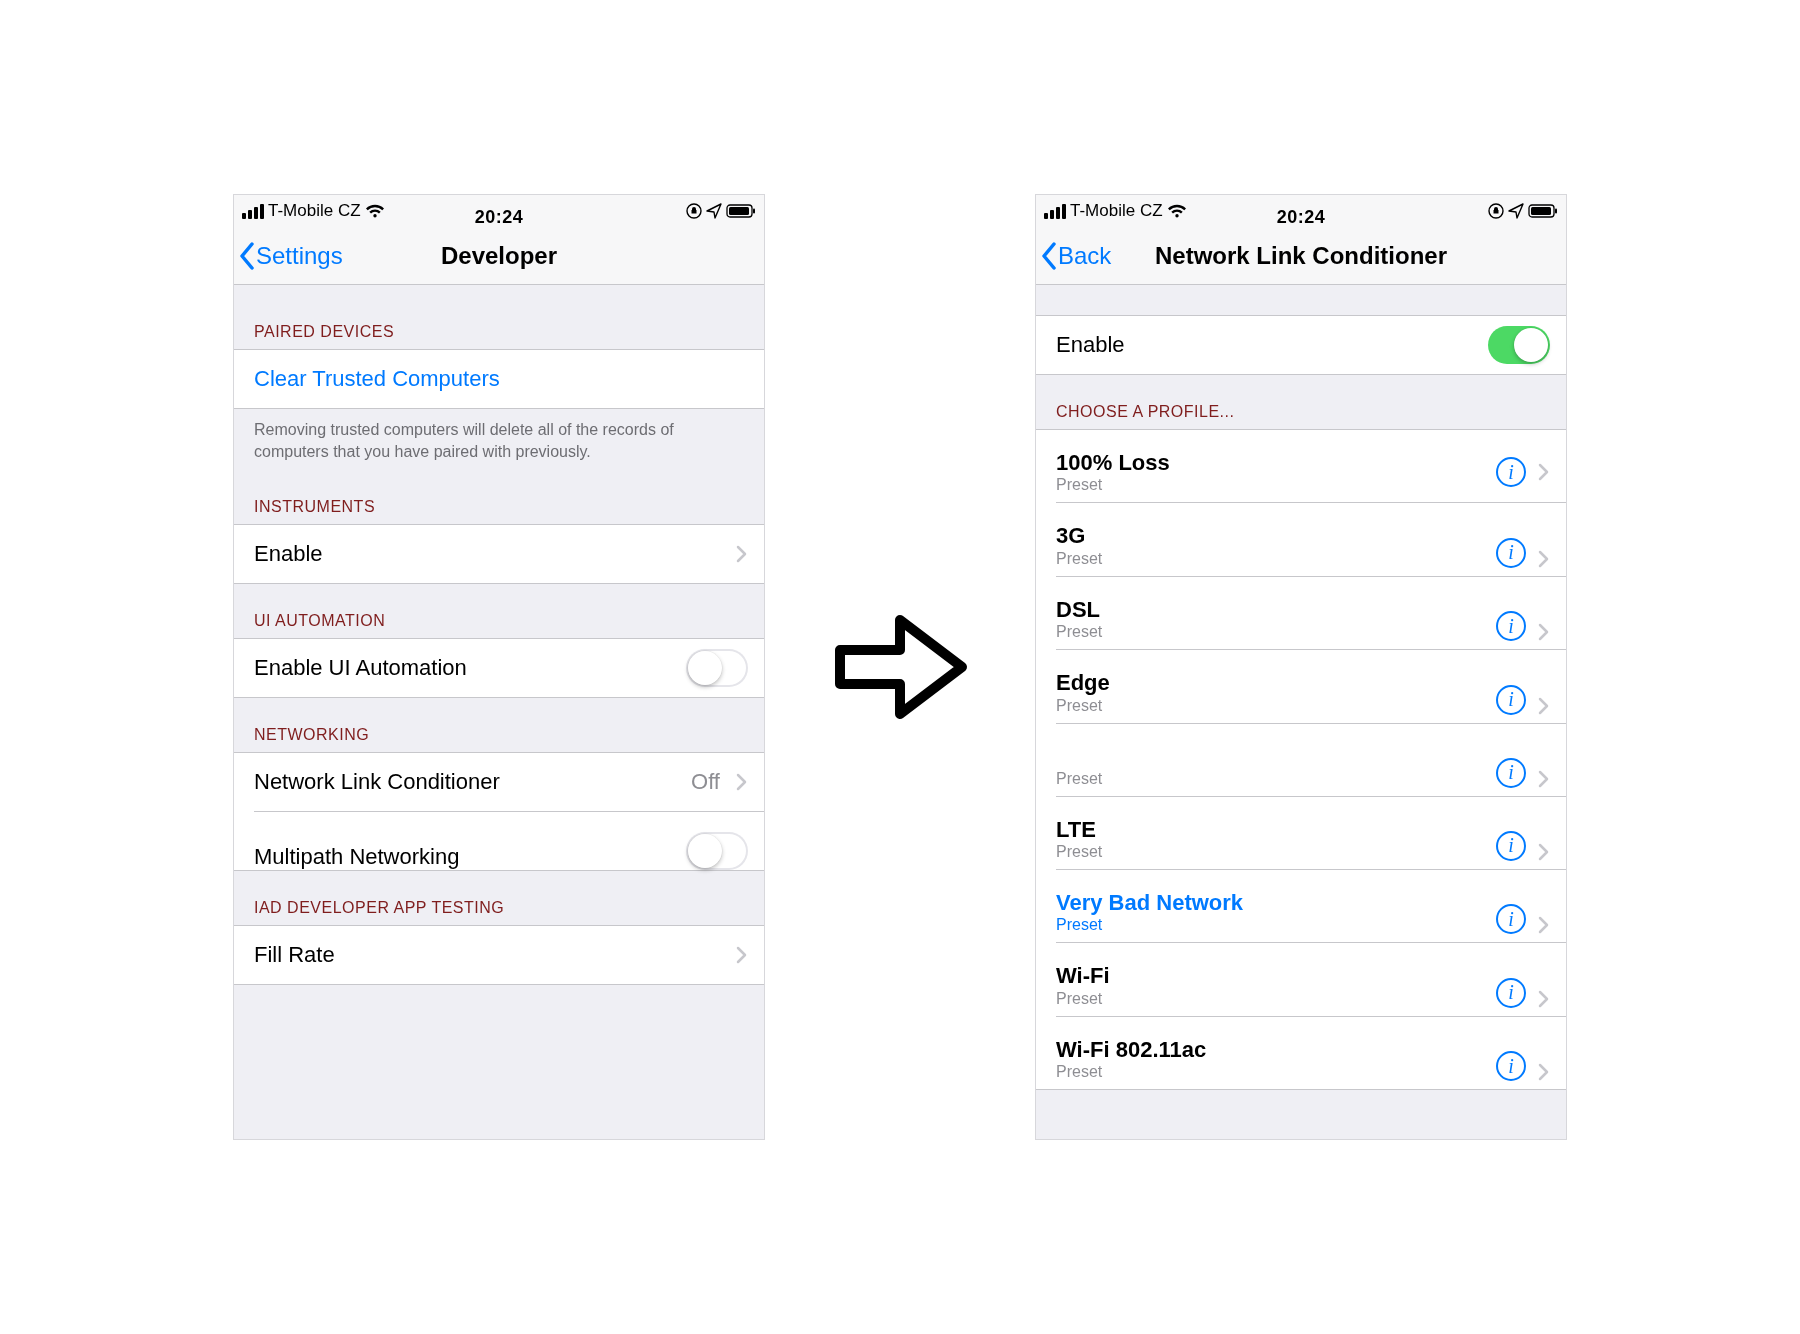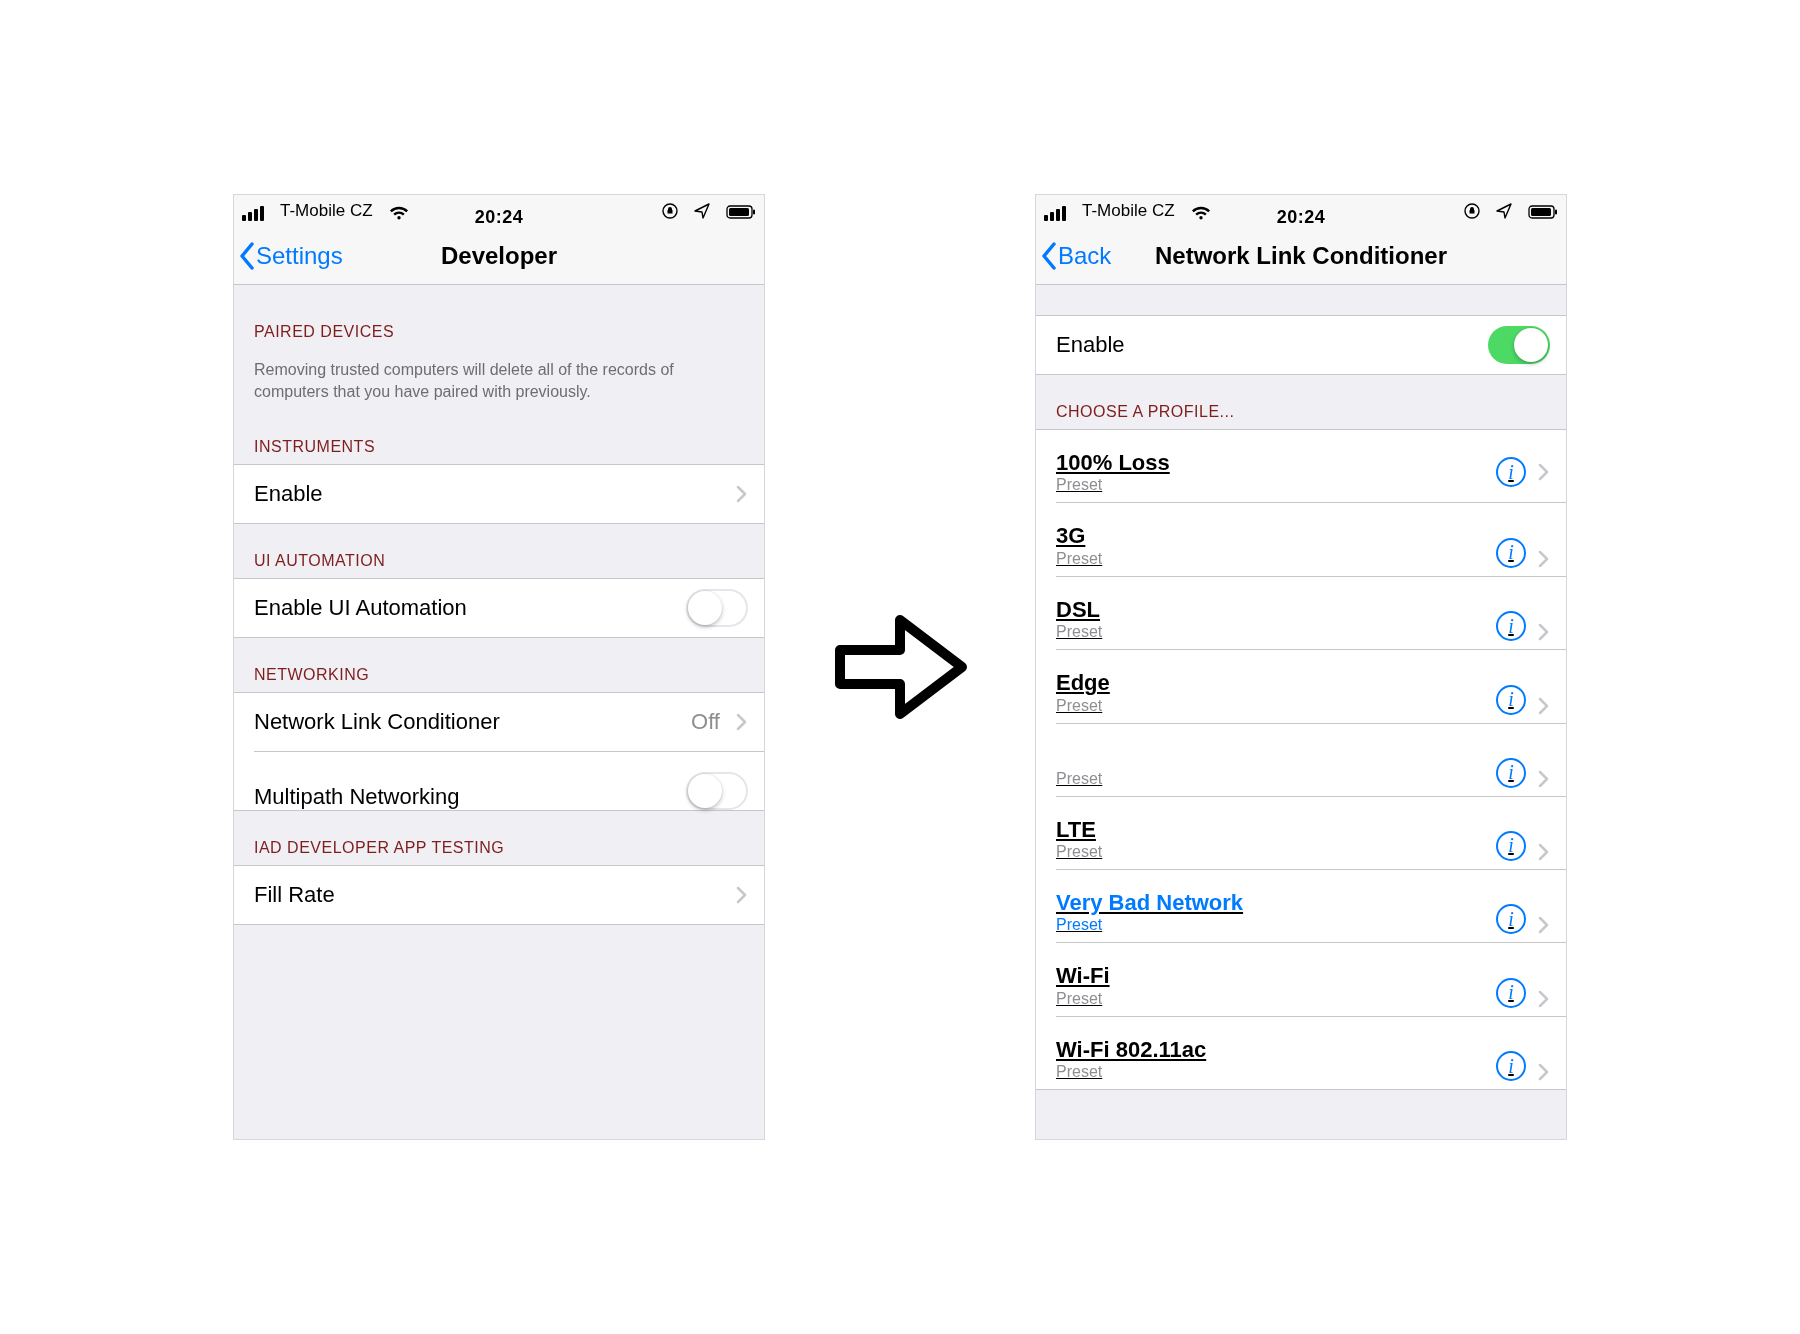--- a/index.html
+++ b/index.html
@@ -1,20 +1,20 @@
 <!DOCTYPE html>
 <html><head>
 <meta charset="utf-8">
 <style>
   * { margin:0; padding:0; box-sizing:border-box; font-family:-apple-system,"Helvetica Neue",Helvetica,Arial,sans-serif; -webkit-font-smoothing:antialiased; }
   body { background:#fff; width:1800px; height:1334px; display:flex; align-items:center; justify-content:center; gap:60px; }
   .phone { width:532px; height:946px; background:#efeff4; overflow:hidden; border:1px solid #d7d7db; position:relative; }
   
   .status-bar { height:32px; width:100%; display:flex; align-items:center; justify-content:space-between; font-size:18px; font-weight:600; color:#000; padding:0 8px; background:#f7f7f8; }
-  .status-left, .status-right { display:flex; align-items:flex-end; gap:16px; }
+  .status-left, .status-right { display:flex; align-items:center; gap:4px; }
   .carrier { font-size:17px; font-weight:500; }
   .time { position:absolute; left:0; right:0; top:12px; text-align:center; font-size:18px; font-weight:700; letter-spacing:0.5px; pointer-events:none;}
   
   .nav-bar { height:58px; width:100%; background:#f7f7f8; display:flex; align-items:center; border-bottom:1px solid #c7c7cb; position:relative; }
   .back-btn { display:flex; align-items:center; color:#007aff; font-size:24px; padding-left:4px; cursor:pointer; }
   .back-chevron svg { display:block; }
   .nav-title { position:absolute; left:0; right:0; text-align:center; font-size:24px; font-weight:700; color:#000; pointer-events:none; }
   
   .content { height:calc(100% - 90px); overflow:hidden; }
   .group-header { font-size:16px; color:#7f1d1d; padding:28px 20px 8px; letter-spacing:0.5px; text-transform:uppercase; }
@@ -29,21 +29,21 @@
   .cell-label.link { color:#007aff; }
   .cell-detail { font-size:22px; color:#8e8e93; margin-right:16px; }
   .chevron { color:#c7c7cc; }
   .chevron svg { display:block; }
   
   .switch { width:62px; height:38px; border-radius:20px; position:relative; background:#fff; box-shadow:inset 0 0 0 2px #e5e5ea; }
   .switch.on { background:#4cd964; box-shadow:none; }
   .switch .knob { width:34px; height:34px; border-radius:50%; background:#fff; position:absolute; top:2px; left:2px; box-shadow:0 2px 4px rgba(0,0,0,0.25), 0 0 0 0.5px rgba(0,0,0,0.05); }
   .switch.on .knob { left:auto; right:2px; }
   
-  .cell-inner.two-line { min-height:72px; padding-top:20px; padding-bottom:8px;text-decoration:underline; }
+  .cell-inner.two-line { min-height:72px; padding-top:20px; padding-bottom:8px; }
   .two-line .text-col { flex:1; display:flex; flex-direction:column; }
   .two-line .title { font-size:22px; font-weight:700; color:#000; line-height:1.2; }
   .two-line .subtitle { font-size:16px; color:#8e8e93; }
   .two-line.selected .title, .two-line.selected .subtitle { color:#007aff; }
   .info-btn { width:30px; height:30px; border:2px solid #007aff; border-radius:50%; display:flex; align-items:center; justify-content:center; color:#007aff; font-family:Georgia,serif; font-style:italic; font-size:20px; margin-right:12px; cursor:pointer; }
   
   .arrow-between { width:150px; height:150px; display:flex; align-items:center; justify-content:center; }
   
   .bars { display:flex; align-items:flex-end; gap:2px; }
   .bars span { width:4px; background:#000; border-radius:1px; }
@@ -99,20 +99,27 @@
             <polyline points="14,3 4,15 14,27" fill="none" stroke="#007aff" stroke-width="3.5" stroke-linecap="round" stroke-linejoin="round"></polyline>
           </svg>
       </span>
       <span>Settings</span>
     </div>
     <div class="nav-title">Developer</div>
   </div>
 
   <div class="content">
     <div class="group-header first">PAIRED DEVICES</div>
+    <div class="cells">
+      <div class="cell">
+        <div class="cell-inner">
+            <span class="cell-label link">Clear Trusted Computers</span>
+          </div>
+      </div>
+    </div>
     <div class="group-footer">Removing trusted computers will delete all of the records of computers that you have paired with previously.</div>
 
     <div class="group-header">INSTRUMENTS</div>
     <div class="cells">
       <div class="cell">
         <div class="cell-inner">
           <span class="cell-label">Enable</span>
           <span class="chevron">
               <svg width="12" height="18" viewBox="0 0 12 18">
                 <polyline points="2,2 9,9 2,16" fill="none" stroke="#c7c7cc" stroke-width="2.5" stroke-linecap="round" stroke-linejoin="round"></polyline>

